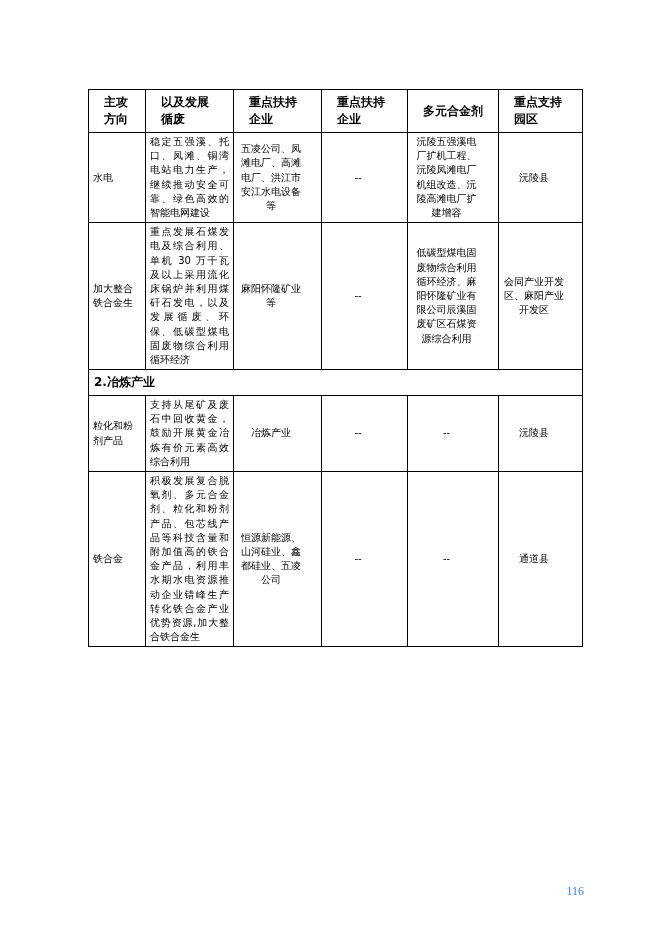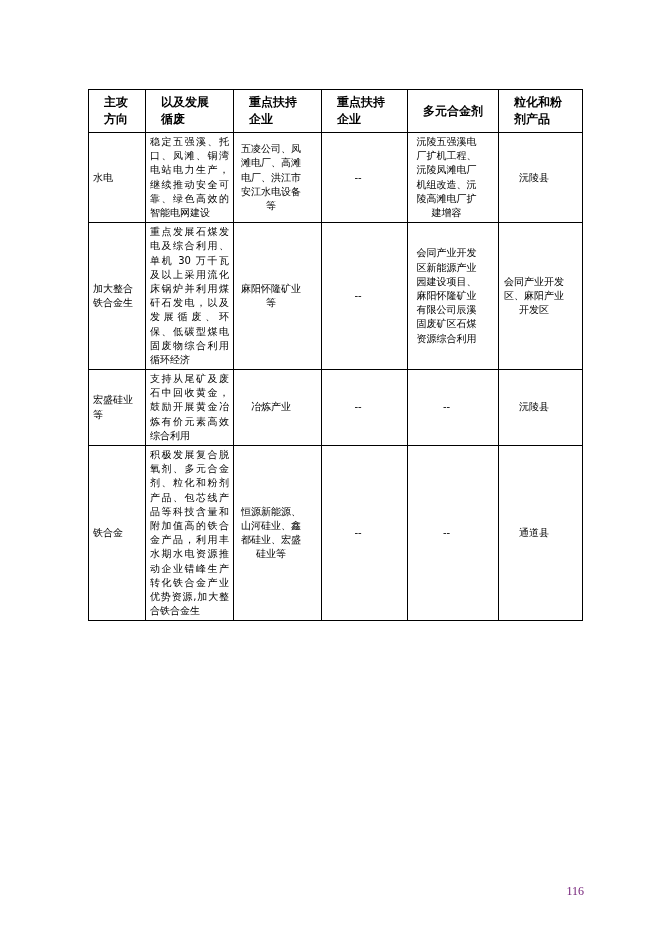--- a/index.html
+++ b/index.html
@@ -65,21 +65,21 @@
     text-align: left;
     padding: 4px 5px;
     font-size: 12px;
   }
   .page-number {
     position: absolute;
     right: 86px;
     top: 884px;
     font-size: 12px;
     font-family: "Liberation Serif", serif;
-    color: #701a75;
+    color: #3b82f6;
   }
   col.w-dir { width: 57px; }
   col.w-field { width: 88px; }
   col.w-support { width: 88px; }
   col.w-intro { width: 86px; }
   col.w-project { width: 91px; }
   col.w-zone { width: 84px; }
 </style>
 </head>
 <body>
@@ -95,52 +95,55 @@
       <col class="w-project">
       <col class="w-zone">
     </colgroup>
     <thead>
       <tr>
         <th>主攻方向</th>
         <th>以及发展循废</th>
         <th>重点扶持企业</th>
         <th>重点扶持企业</th>
         <th>多元合金剂</th>
-        <th>粒化和粉剂产品</th>
+        <th>重点支持园区</th>
       </tr>
     </thead>
     <tbody>
       <tr>
         <td class="c-dir">水电</td>
         <td class="c-field">稳定五强溪、托口、凤滩、铜湾电站电力生产，继续推动安全可靠、绿色高效的智能电网建设</td>
         <td class="c-support">五凌公司、凤滩电厂、高滩电厂、洪江市安江水电设备等</td>
         <td class="c-intro">--</td>
         <td class="c-project">沅陵五强溪电厂扩机工程、沅陵凤滩电厂机组改造、沅陵高滩电厂扩建增容</td>
         <td class="c-zone">沅陵县</td>
       </tr>
       <tr>
         <td class="c-dir">加大整合铁合金生</td>
         <td class="c-field">重点发展石煤发电及综合利用、单机 30 万千瓦及以上采用流化床锅炉并利用煤矸石发电，以及发展循废、环保、低碳型煤电固废物综合利用循环经济</td>
         <td class="c-support">麻阳怀隆矿业等</td>
         <td class="c-intro">--</td>
-        <td class="c-project">会同产业开发区新能源产业园建设项目、麻阳怀隆矿业有限公司辰溪固废矿区石煤资源综合利用</td>
+        <td class="c-project">低碳型煤电固废物综合利用循环经济、麻阳怀隆矿业有限公司辰溪固废矿区石煤资源综合利用</td>
         <td class="c-zone">会同产业开发区、麻阳产业开发区</td>
       </tr>
       <tr>
-        <td class="c-dir">宏盛硅业等</td>
+        <td class="section" colspan="6">2.冶炼产业</td>
+      </tr>
+      <tr>
+        <td class="c-dir">粒化和粉剂产品</td>
         <td class="c-field">支持从尾矿及废石中回收黄金，鼓励开展黄金冶炼有价元素高效综合利用</td>
         <td class="c-support">冶炼产业</td>
         <td class="c-intro">--</td>
         <td class="c-project">--</td>
         <td class="c-zone">沅陵县</td>
       </tr>
       <tr>
         <td class="c-dir">铁合金</td>
         <td class="c-field">积极发展复合脱氧剂、多元合金剂、粒化和粉剂产品、包芯线产品等科技含量和附加值高的铁合金产品，利用丰水期水电资源推动企业错峰生产转化铁合金产业优势资源,加大整合铁合金生</td>
-        <td class="c-support">恒源新能源、山河硅业、鑫都硅业、宏盛硅业等</td>
+        <td class="c-support">恒源新能源、山河硅业、鑫都硅业、五凌公司</td>
         <td class="c-intro">--</td>
         <td class="c-project">--</td>
         <td class="c-zone">通道县</td>
       </tr>
     </tbody>
   </table>
 
   <div class="page-number">116</div>
 
 </div>

